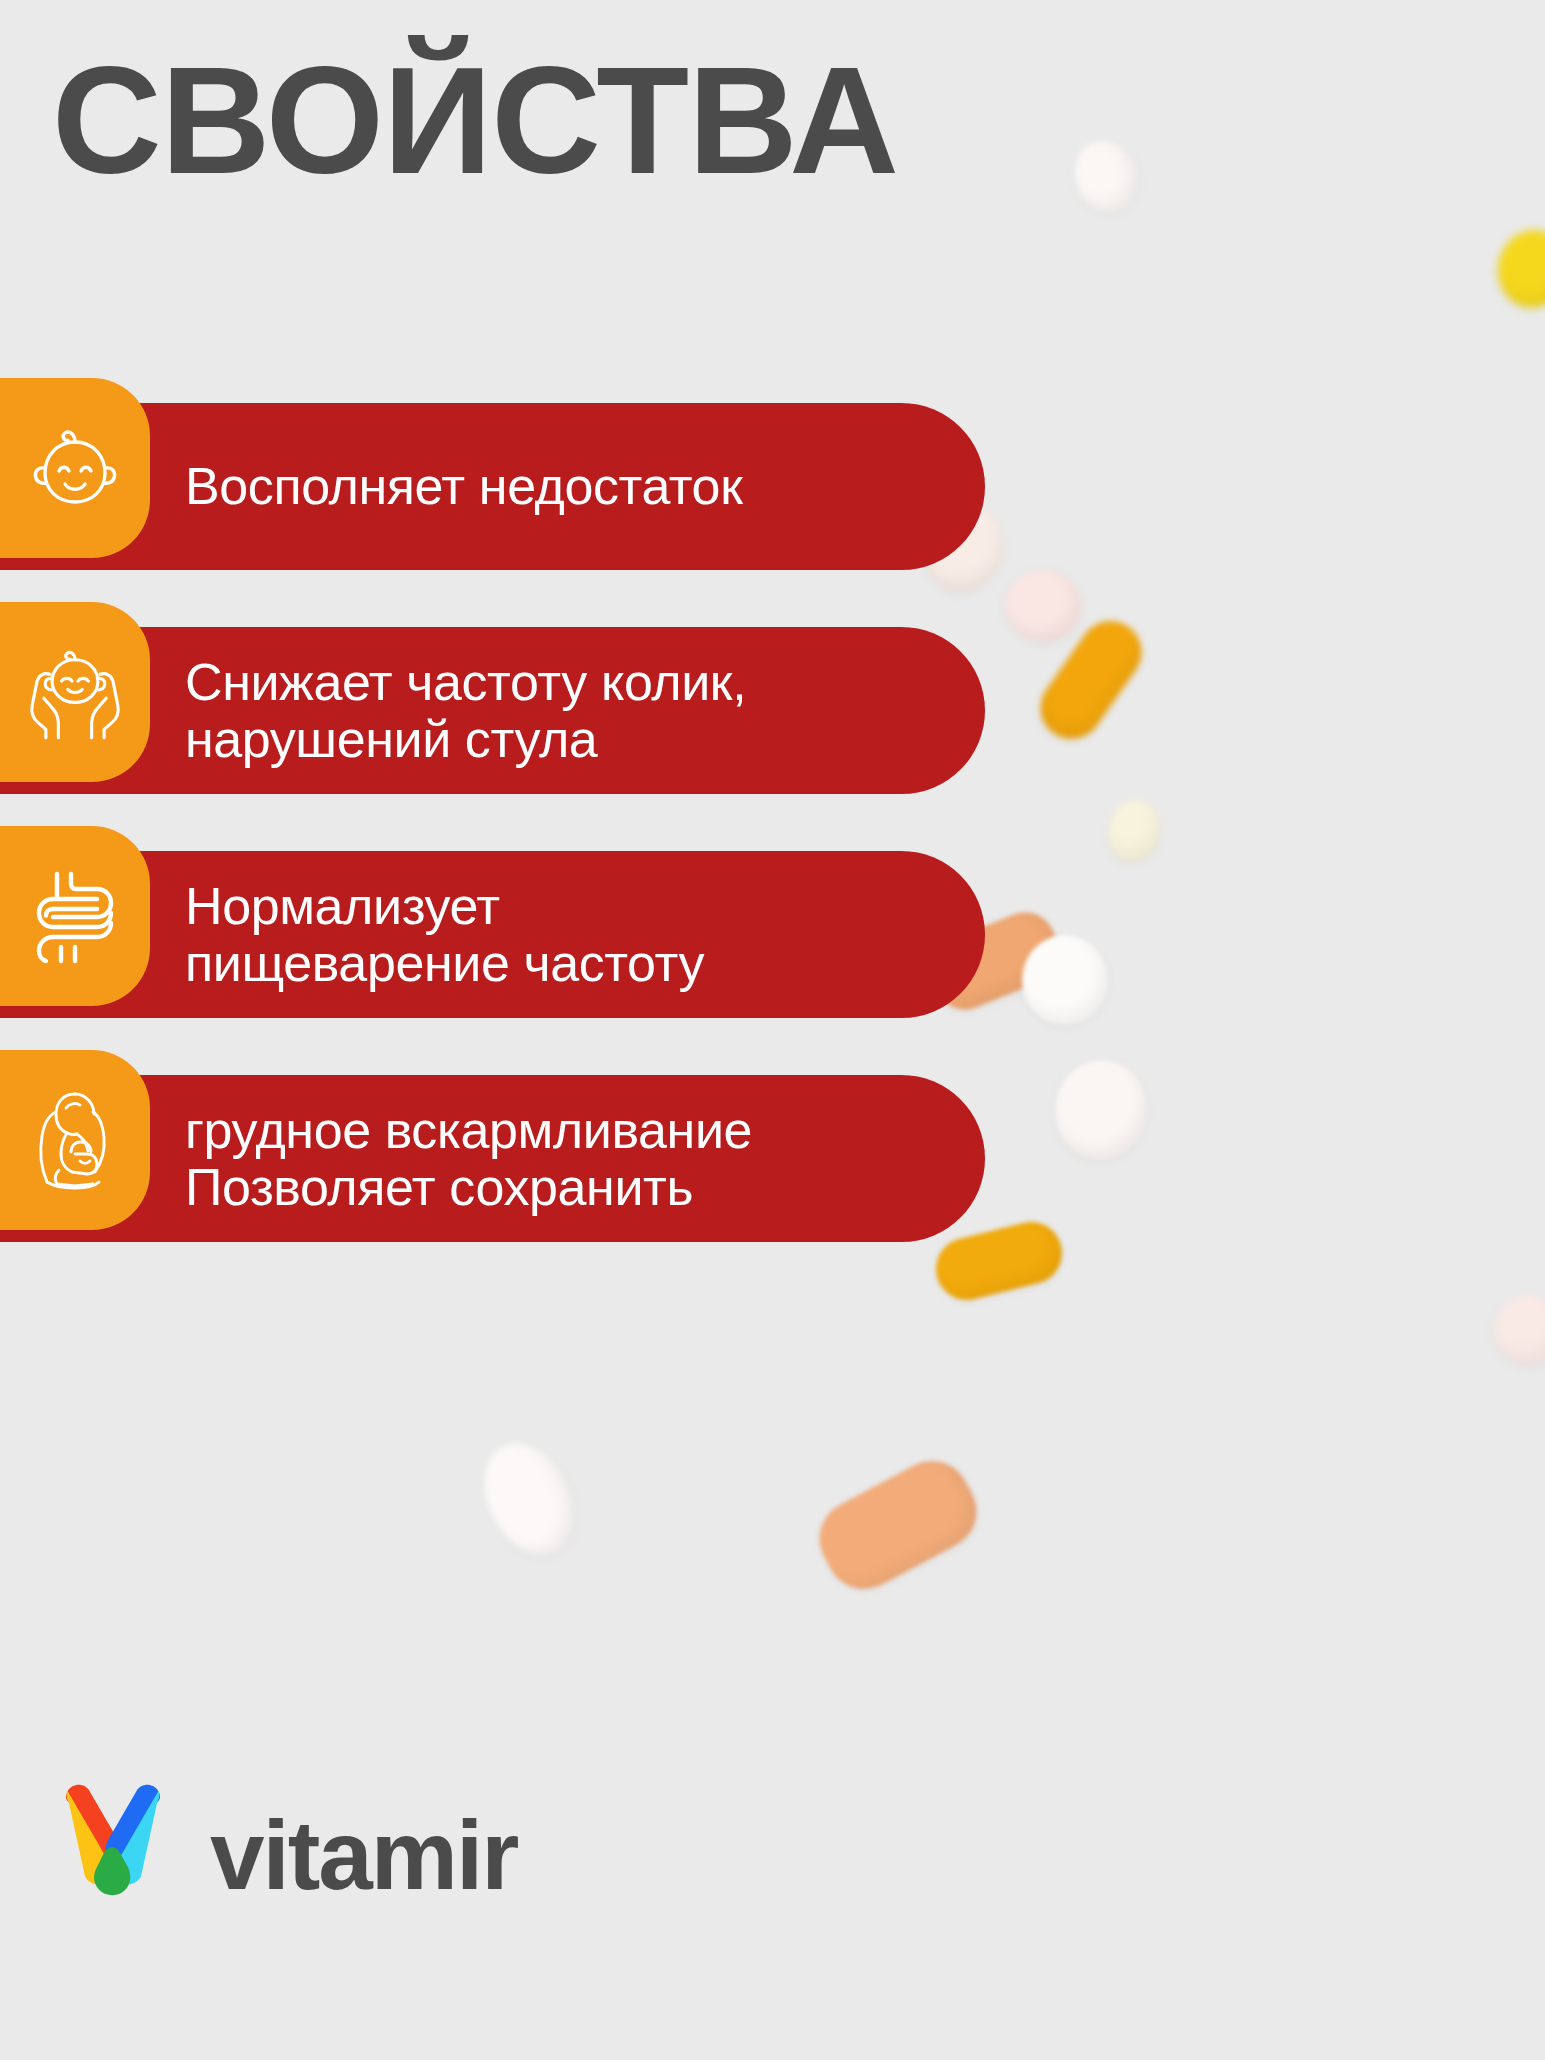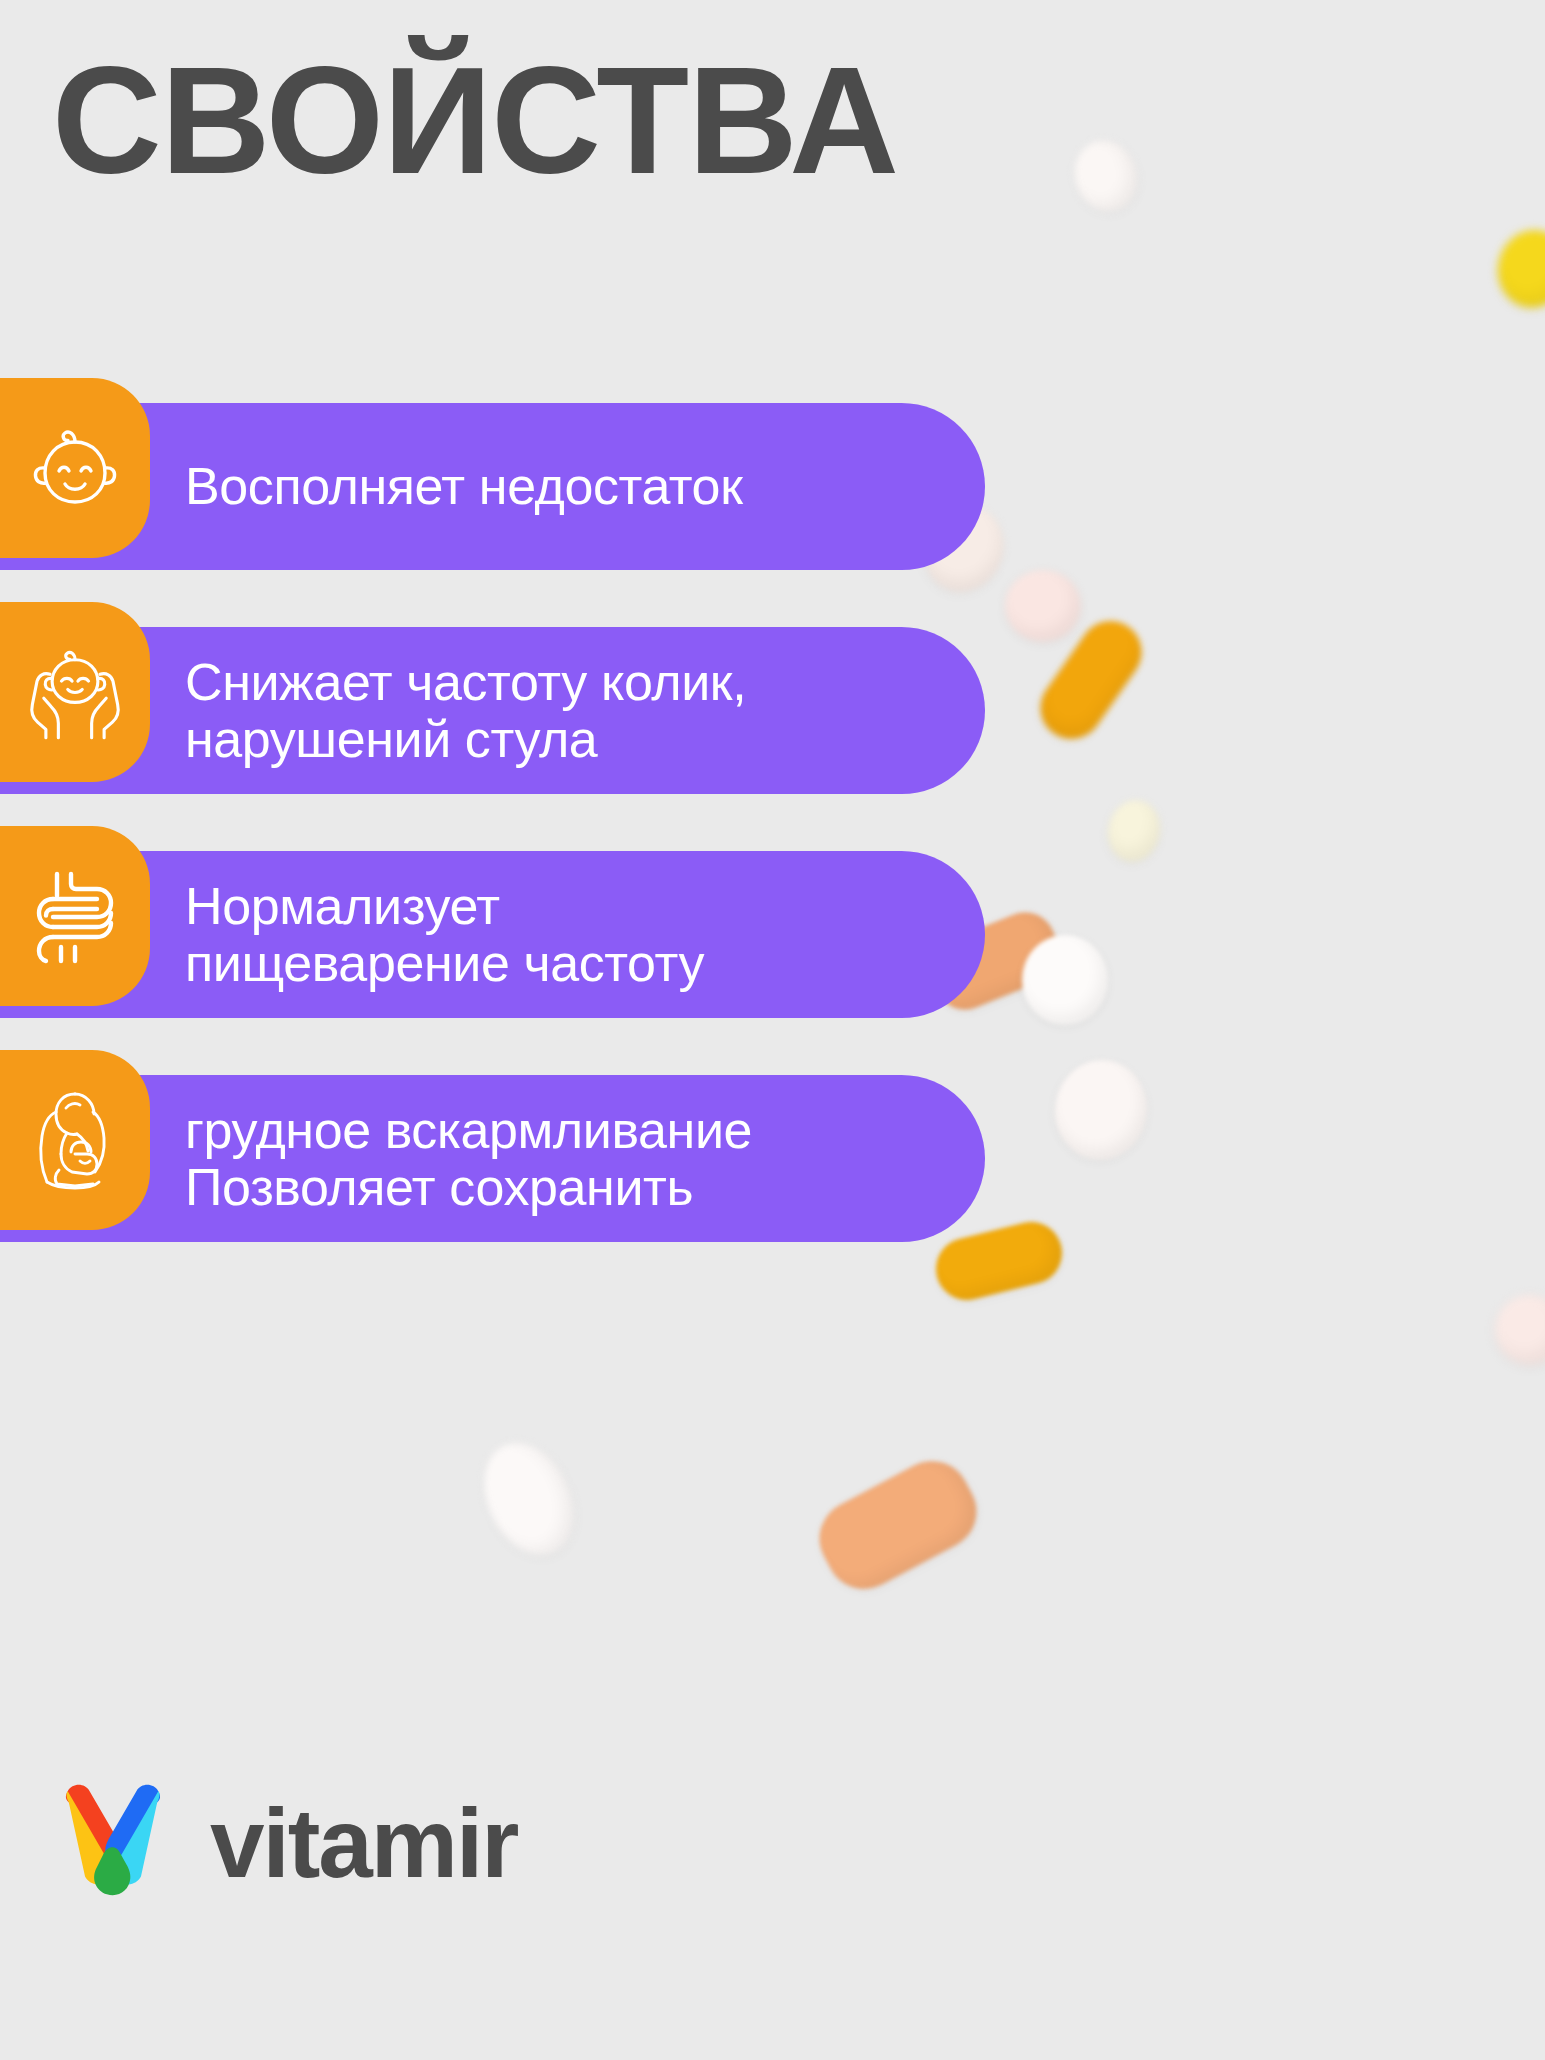--- a/index.html
+++ b/index.html
@@ -24,21 +24,21 @@
     z-index:3;white-space:nowrap;
   }
 
   
   .rows{position:absolute;left:0;top:378px;width:100%;z-index:4;}
   .row{position:relative;height:192px;margin-bottom:32px;}
 
   .bar{
     position:absolute;left:0;top:25px;
     height:167px;width:985px;
-    background:#8b5cf6;
+    background:#b91c1c;
     border-radius:0 84px 84px 0;
     display:flex;align-items:center;
     box-sizing:border-box;
     padding-left:185px;padding-right:40px;
   }
   .bar-text{
     color:#ffffff;
     font-size:52px;line-height:1.08;
     font-weight:400;
     letter-spacing:-0.4px;
@@ -49,21 +49,21 @@
     background:#f59a18;
     border-radius:0 58px 58px 0;
     display:flex;align-items:center;justify-content:center;
     z-index:2;
   }
   .badge svg{display:block;}
 
   
   .logo{
     position:absolute;left:52px;top:1782px;
-    display:flex;align-items:center;gap:36px;z-index:5;
+    display:flex;align-items:flex-end;gap:36px;z-index:5;
   }
   .logo-mark{width:122px;height:122px;display:block;}
   .logo-word{
     font-size:98px;font-weight:bold;color:#4b4b4b;
     letter-spacing:-2px;line-height:1;
   }
 </style>
 </head>
 <body>
 

